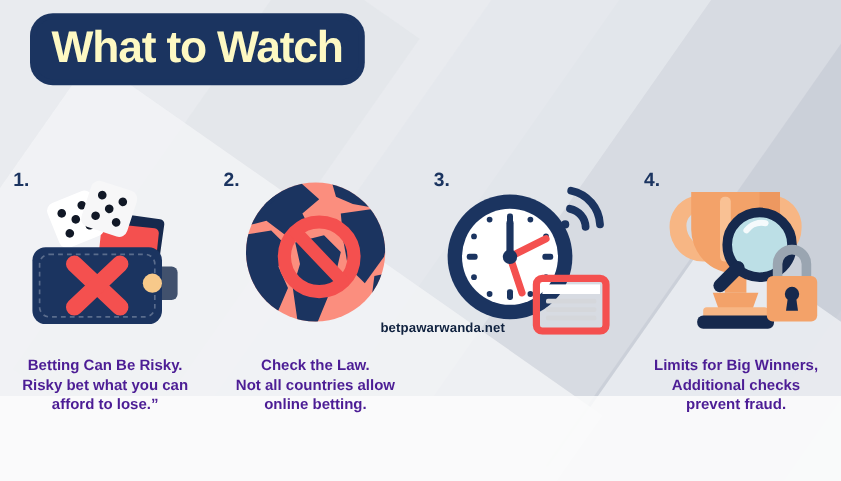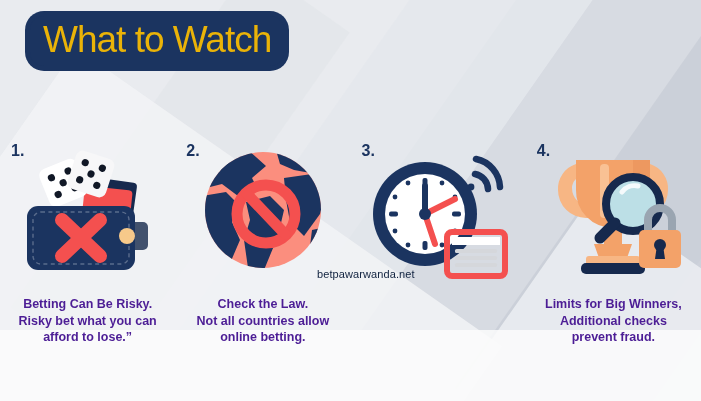--- a/index.html
+++ b/index.html
@@ -20,22 +20,22 @@
   .b3{width:520px;height:520px;top:150px;left:-120px;transform:rotate(35deg);background:#f2f3f6;}
   .b4{width:900px;height:260px;top:330px;left:-60px;background:#fbfbfc;}
   .b5{width:150px;height:600px;top:-120px;left:300px;transform:rotate(35deg);background:#e4e7ec;}
   .b6{width:260px;height:420px;top:230px;left:450px;transform:rotate(35deg);background:#eceef2;}
   .b7{width:120px;height:420px;top:-40px;left:120px;transform:rotate(35deg);background:#e3e6ea;}
 
   
   .title-wrap{position:absolute;left:30px;top:16px;}
   .title-line{
     display:inline-block;
-    background:#1b3460;color:#eab308;
-    font-weight:normal;font-size:37px;line-height:40px;
+    background:#1b3460;color:#fef9c3;
+    font-weight:bold;font-size:37px;line-height:40px;
     letter-spacing:-1px;
     padding:4px 13px 6px 13px;border-radius:14px;
     -webkit-box-decoration-break:clone;box-decoration-break:clone;
     box-shadow:0 0 0 5px #1b3460;
     white-space:nowrap;
   }
   .title-l2{margin-top:9px;}
 
   
   .cols{position:absolute;left:0;top:140px;width:701px;display:flex;}
@@ -48,21 +48,21 @@
   .caption{
     margin-top:17px;text-align:center;
     color:#4c1d95;font-weight:bold;font-size:12.5px;line-height:16.5px;
     padding:0 10px;
   }
   .cap-l{display:block;}
 
   
   .watermark{
     position:absolute;left:317px;top:268px;
-    font-size:11px;font-weight:normal;color:#10223f;
+    font-size:11px;font-weight:bold;color:#10223f;
     letter-spacing:.1px;
   }
 
   svg{display:block;}
   .art-svg{position:absolute;left:50%;transform:translateX(-50%);top:0;}
 </style>
 </head>
 <body>
 
 <div class="canvas">

